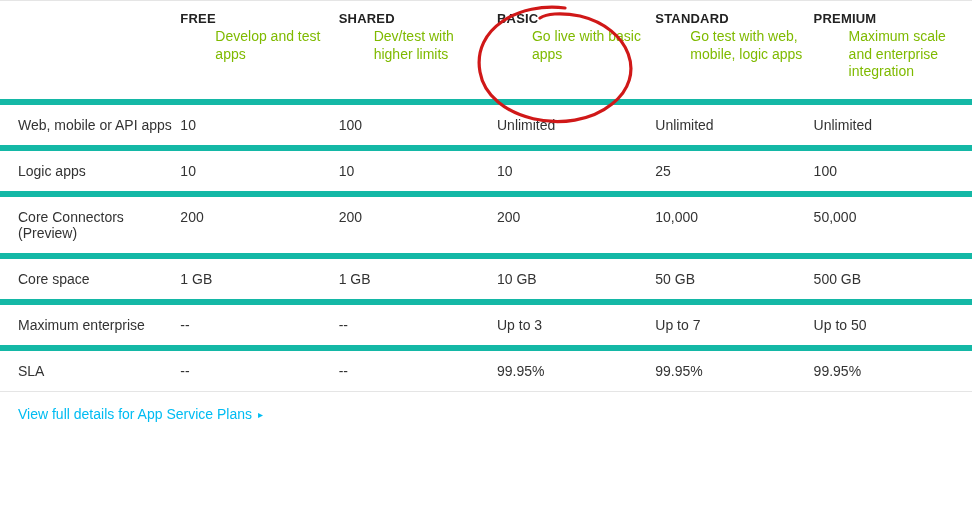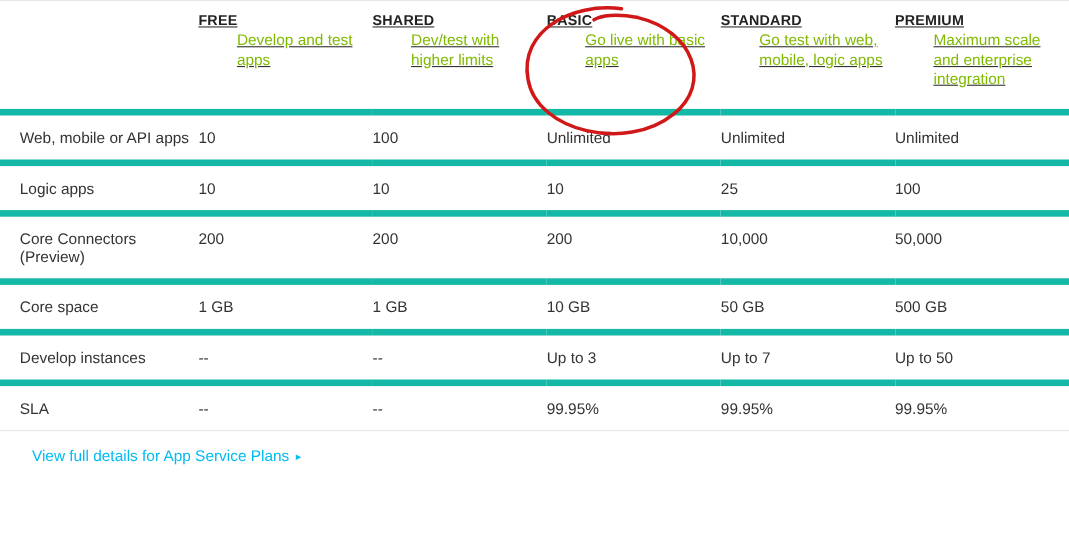--- a/index.html
+++ b/index.html
@@ -22,21 +22,21 @@
       border-top: 6px solid #14b8a6;
       font-weight: normal;
     }
     thead th {
       border-top: 1px solid #e5e5e5;
       border-bottom: none;
       padding-top: 10px;
       padding-bottom: 18px;
     }
     .col-feature { width: 180px; padding-left: 18px; }
-    .col-plan { width: 158px; text-decoration: underline; }
+    .col-plan { width: 158px; }
     .tier-name {
       font-weight: 600;
       color: #222;
       letter-spacing: 0.2px;
       font-size: 13px;
     }
     .tier-sub {
       color: #7fba00;
       font-size: 14px;
       margin-top: 2px;
@@ -44,21 +44,21 @@
       margin-left: 35px;
     }
     tbody td.col-feature {
       color: #333;
     }
     tbody td {
       color: #333;
       font-size: 14px;
     }
     .link-row {
-      padding: 14px 0 14px 29px;
+      padding: 14px 0 14px 18px;
       border-top: 1px solid #e5e5e5;
     }
     .details-link {
       color: #00bcf2;
       text-decoration: none;
       font-size: 14px;
     }
     .arrow {
       font-size: 10px;
       vertical-align: middle;
@@ -127,21 +127,21 @@
     </tr>
     <tr>
       <td class="col-feature">Core space</td>
       <td>1 GB</td>
       <td>1 GB</td>
       <td>10 GB</td>
       <td>50 GB</td>
       <td>500 GB</td>
     </tr>
     <tr>
-      <td class="col-feature">Develop instances</td>
+      <td class="col-feature">Maximum enterprise</td>
       <td>--</td>
       <td>--</td>
       <td>Up to 3</td>
       <td>Up to 7</td>
       <td>Up to 50</td>
     </tr>
     <tr>
       <td class="col-feature">SLA</td>
       <td>--</td>
       <td>--</td>

